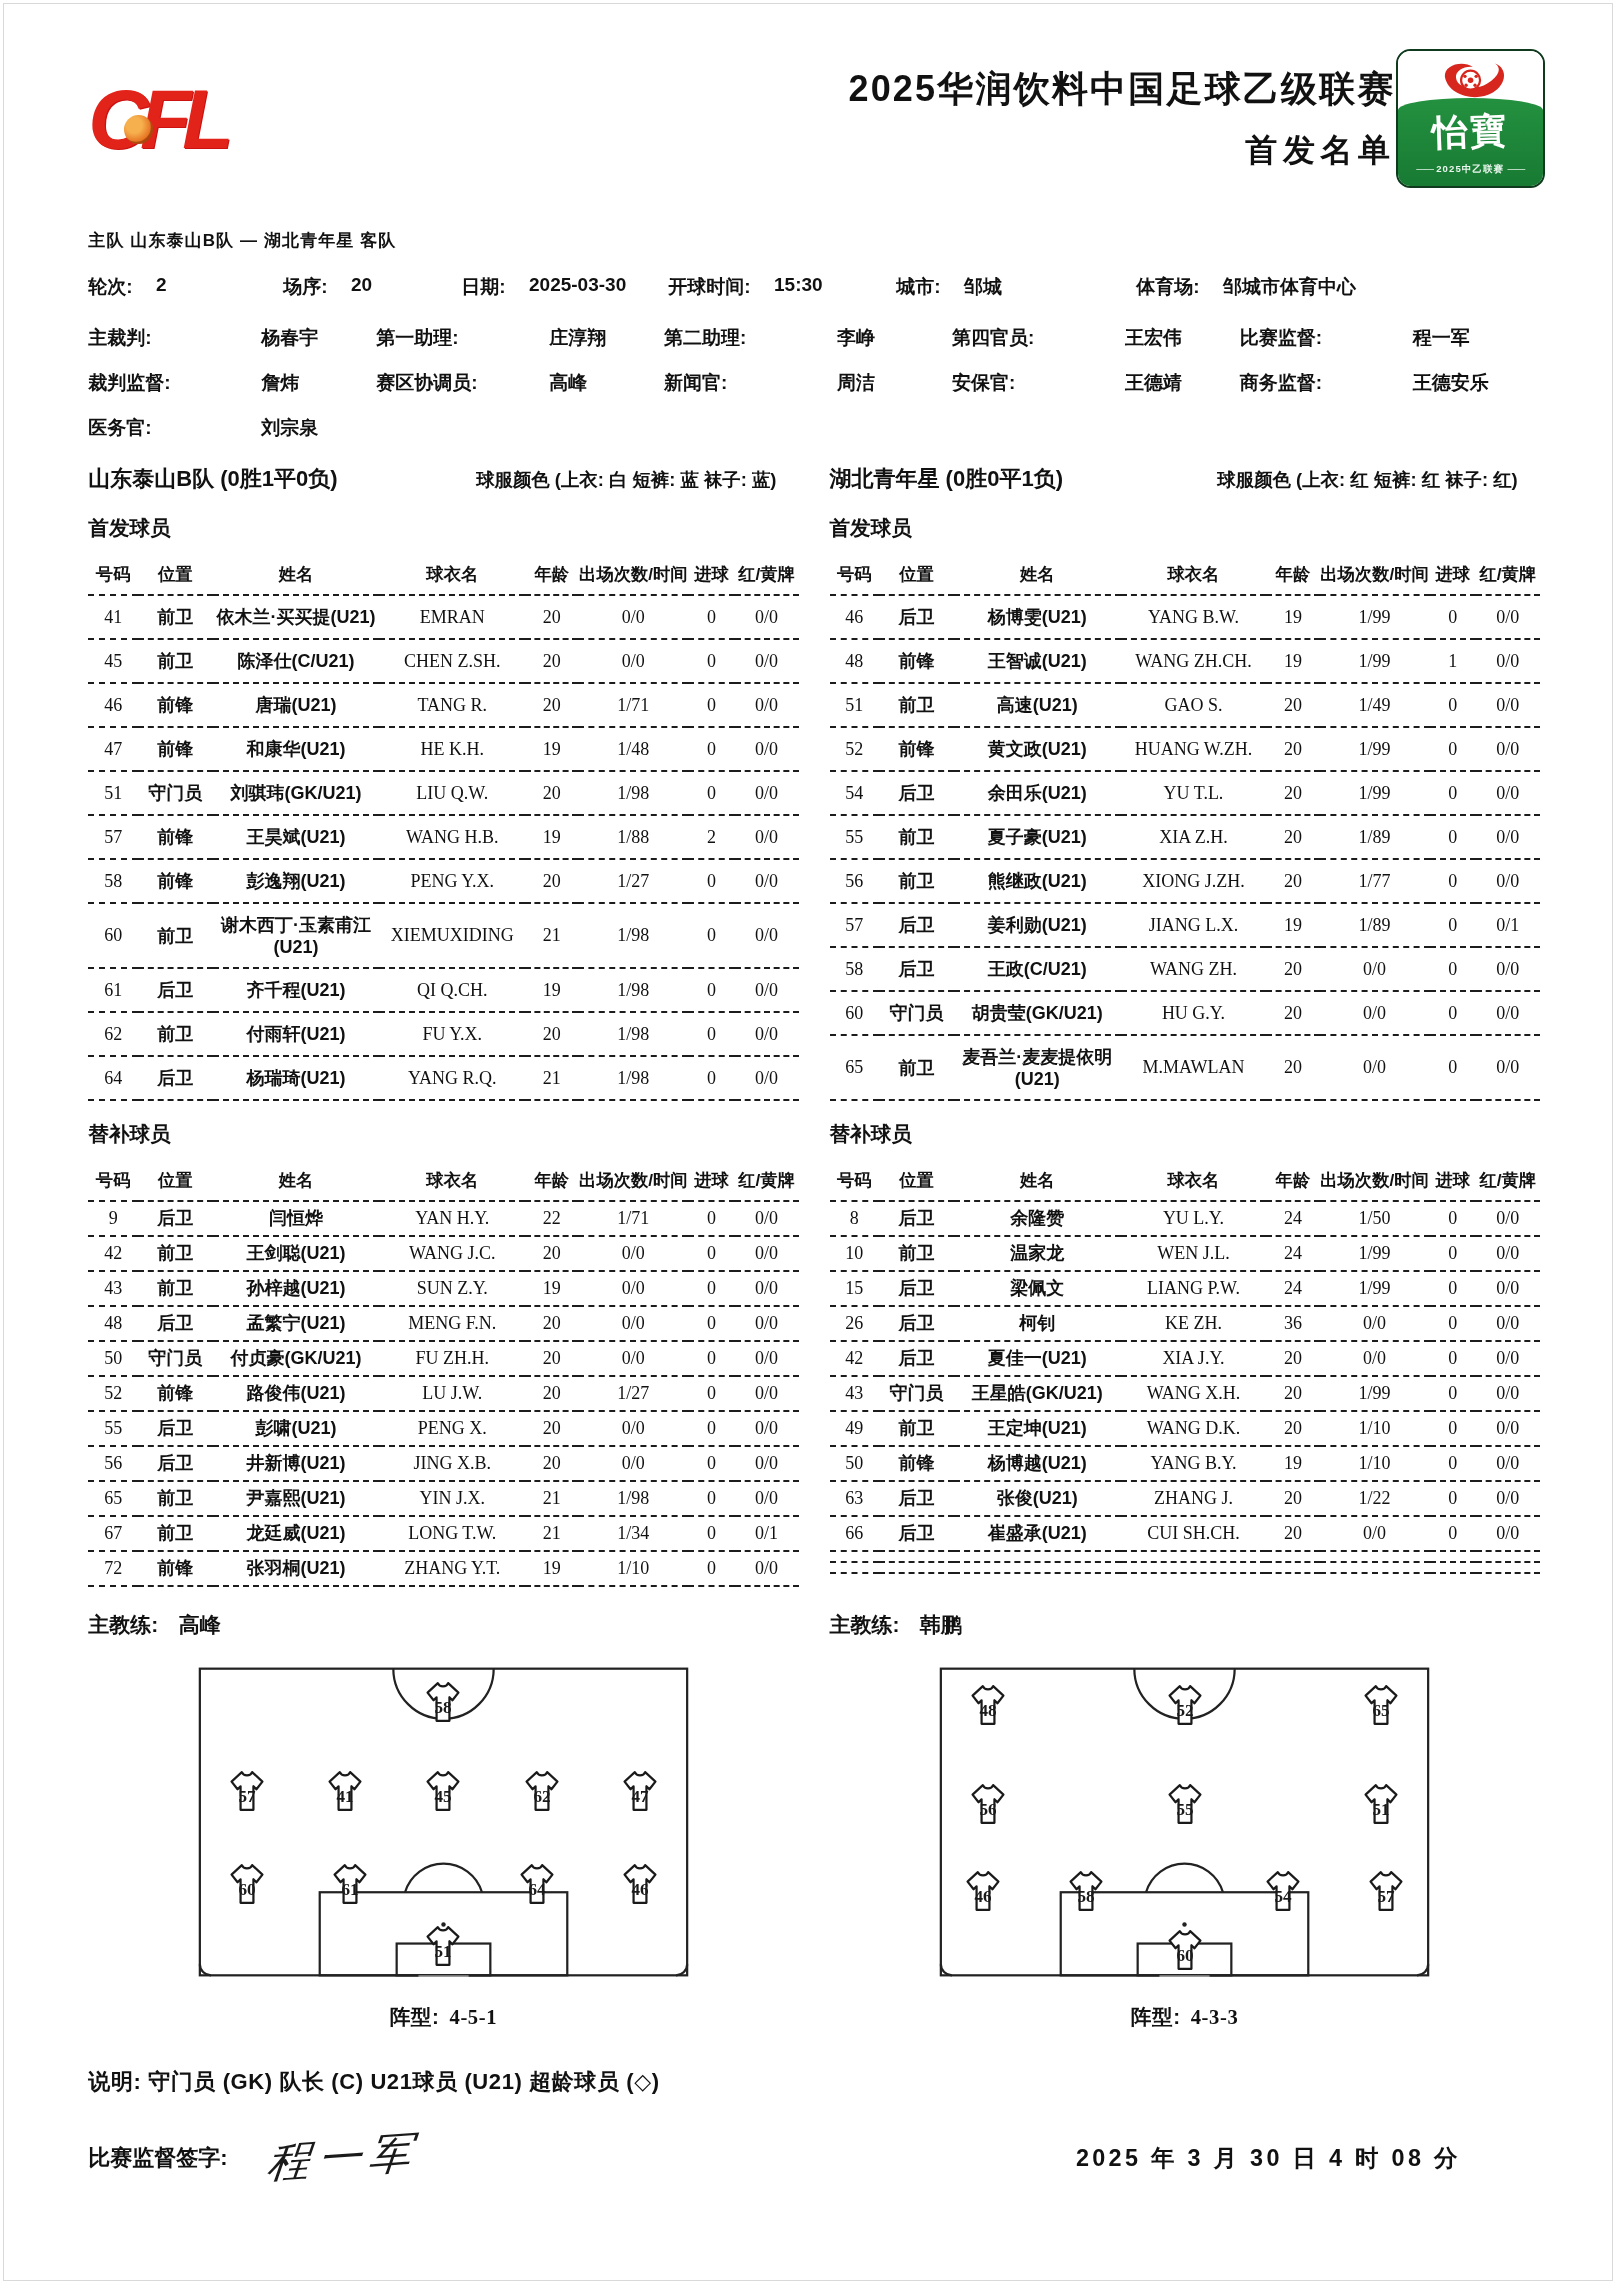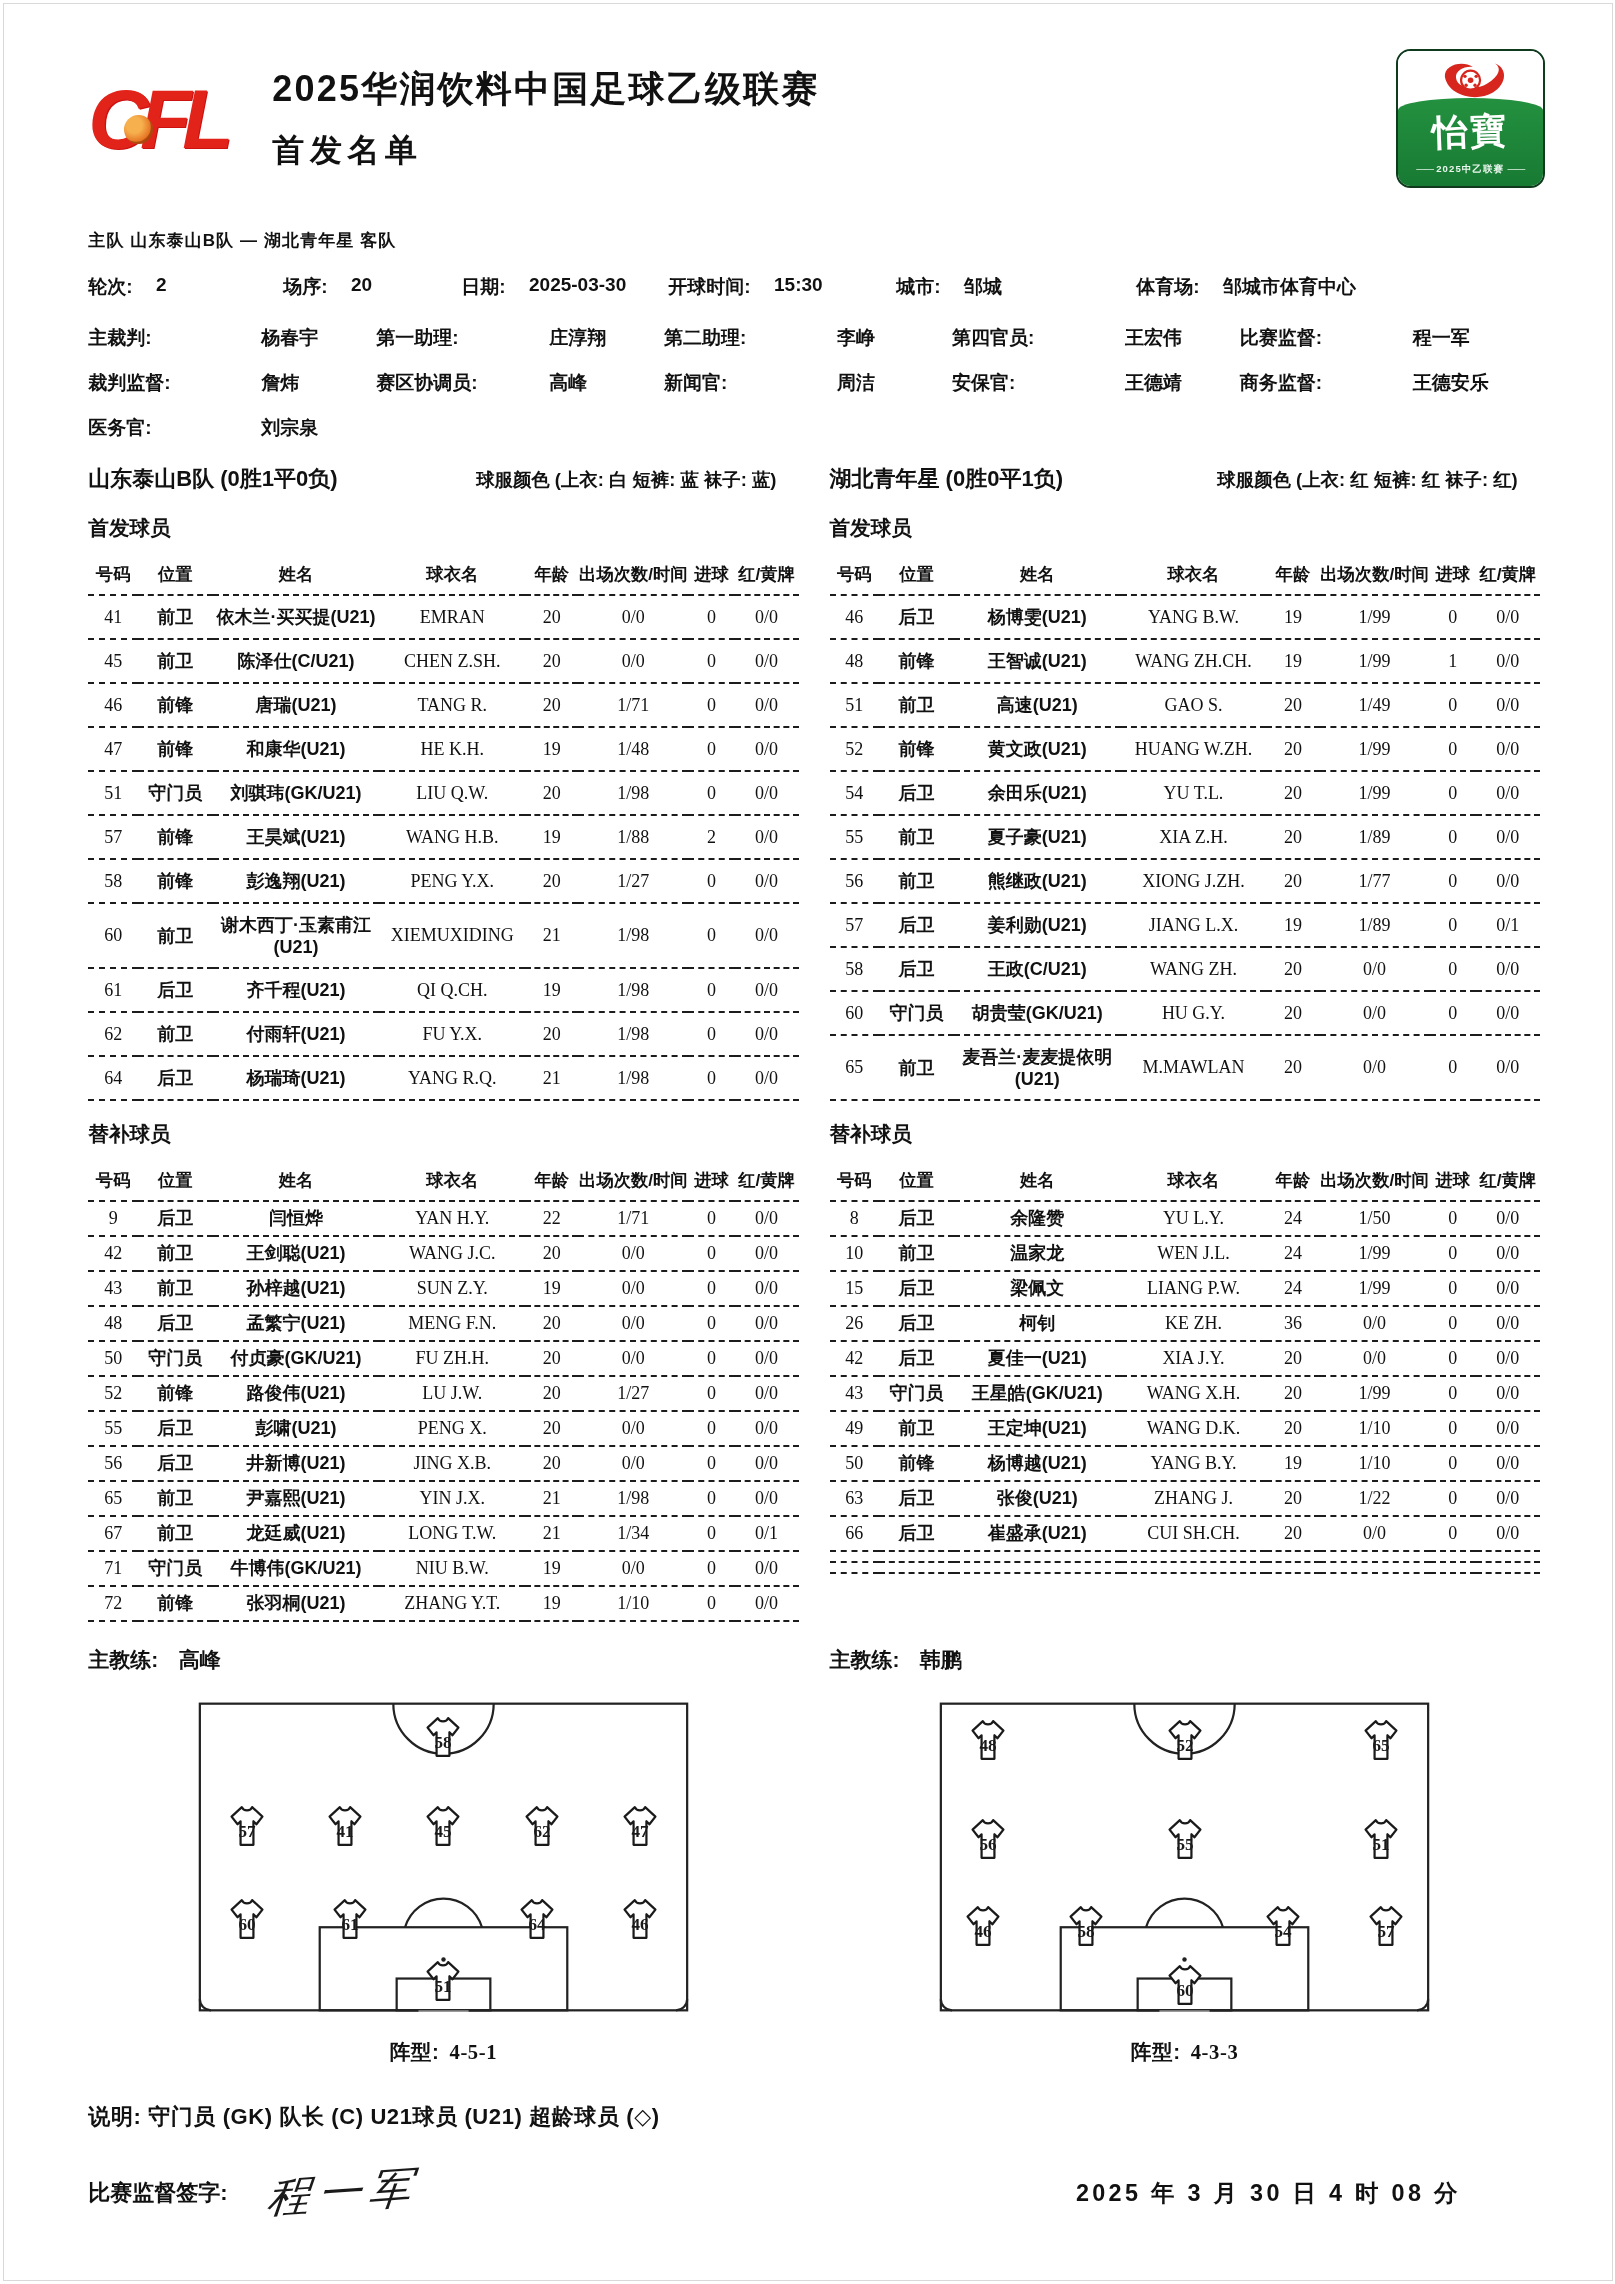--- a/index.html
+++ b/index.html
@@ -8,21 +8,21 @@
   .page{position:absolute;inset:3.3px;border:0.6px solid #d9d9d9;background:#fff;}
 
   
   .header{display:flex;align-items:center;padding:31px 67px 0 84px;height:167px;}
   .cfl-logo{width:184px;position:relative;}
   .cfl-text{font-size:84px;font-weight:900;font-style:italic;color:#e2231a;
             letter-spacing:-9px;line-height:1;text-shadow:1.1px 1.1px 0 #c11;}
   .cfl-ball{position:absolute;left:36px;top:38px;width:29px;height:29px;border-radius:50%;
             background:radial-gradient(circle at 35% 35%,#f6b04e 0 30%,#e2671a 70%,#b3430c);
             box-shadow:inset -2.2px -2.2px 0 rgba(120,40,0,.5);}
-  .title-block{flex:1;text-align:left;}
+  .title-block{flex:1;text-align:right;}
   .league-title{font-size:36px;font-weight:bold;letter-spacing:2.2px;}
   .sub-title{font-size:32px;font-weight:bold;margin-top:15.6px;letter-spacing:5.6px;}
   .badge{width:145px;height:135px;border:2.8px solid #0f3a1e;border-radius:14.5px;overflow:hidden;
          display:flex;flex-direction:column;background:#fff;}
   .badge-top{height:54px;position:relative;background:#fff;}
   .badge-swirl{position:absolute;left:50%;top:58%;transform:translate(-50%,-50%);}
   .badge-bottom{flex:1;background:linear-gradient(#23913f,#187a33);position:relative;
                 border-top-left-radius:60% 14.5px;border-top-right-radius:60% 14.5px;margin-top:-7.8px;
                 display:flex;flex-direction:column;align-items:center;justify-content:center;}
   .badge-brand{color:#fff;font-size:36px;font-weight:900;letter-spacing:2.2px;transform:rotate(-2deg);}
@@ -607,30 +607,20 @@
               <td class="c0">67</td>
               <td class="c1">前卫</td>
               <td class="c2">龙廷威(U21)</td>
               <td class="c3">LONG T.W.</td>
               <td class="c4">21</td>
               <td class="c5">1/34</td>
               <td class="c6">0</td>
               <td class="c7">0/1</td>
             </tr>
             <tr>
-              <td class="c0">71</td>
-              <td class="c1">守门员</td>
-              <td class="c2">牛博伟(GK/U21)</td>
-              <td class="c3">NIU B.W.</td>
-              <td class="c4">19</td>
-              <td class="c5">0/0</td>
-              <td class="c6">0</td>
-              <td class="c7">0/0</td>
-            </tr>
-            <tr>
               <td class="c0">72</td>
               <td class="c1">前锋</td>
               <td class="c2">张羽桐(U21)</td>
               <td class="c3">ZHANG Y.T.</td>
               <td class="c4">19</td>
               <td class="c5">1/10</td>
               <td class="c6">0</td>
               <td class="c7">0/0</td>
             </tr>
           </tbody>

